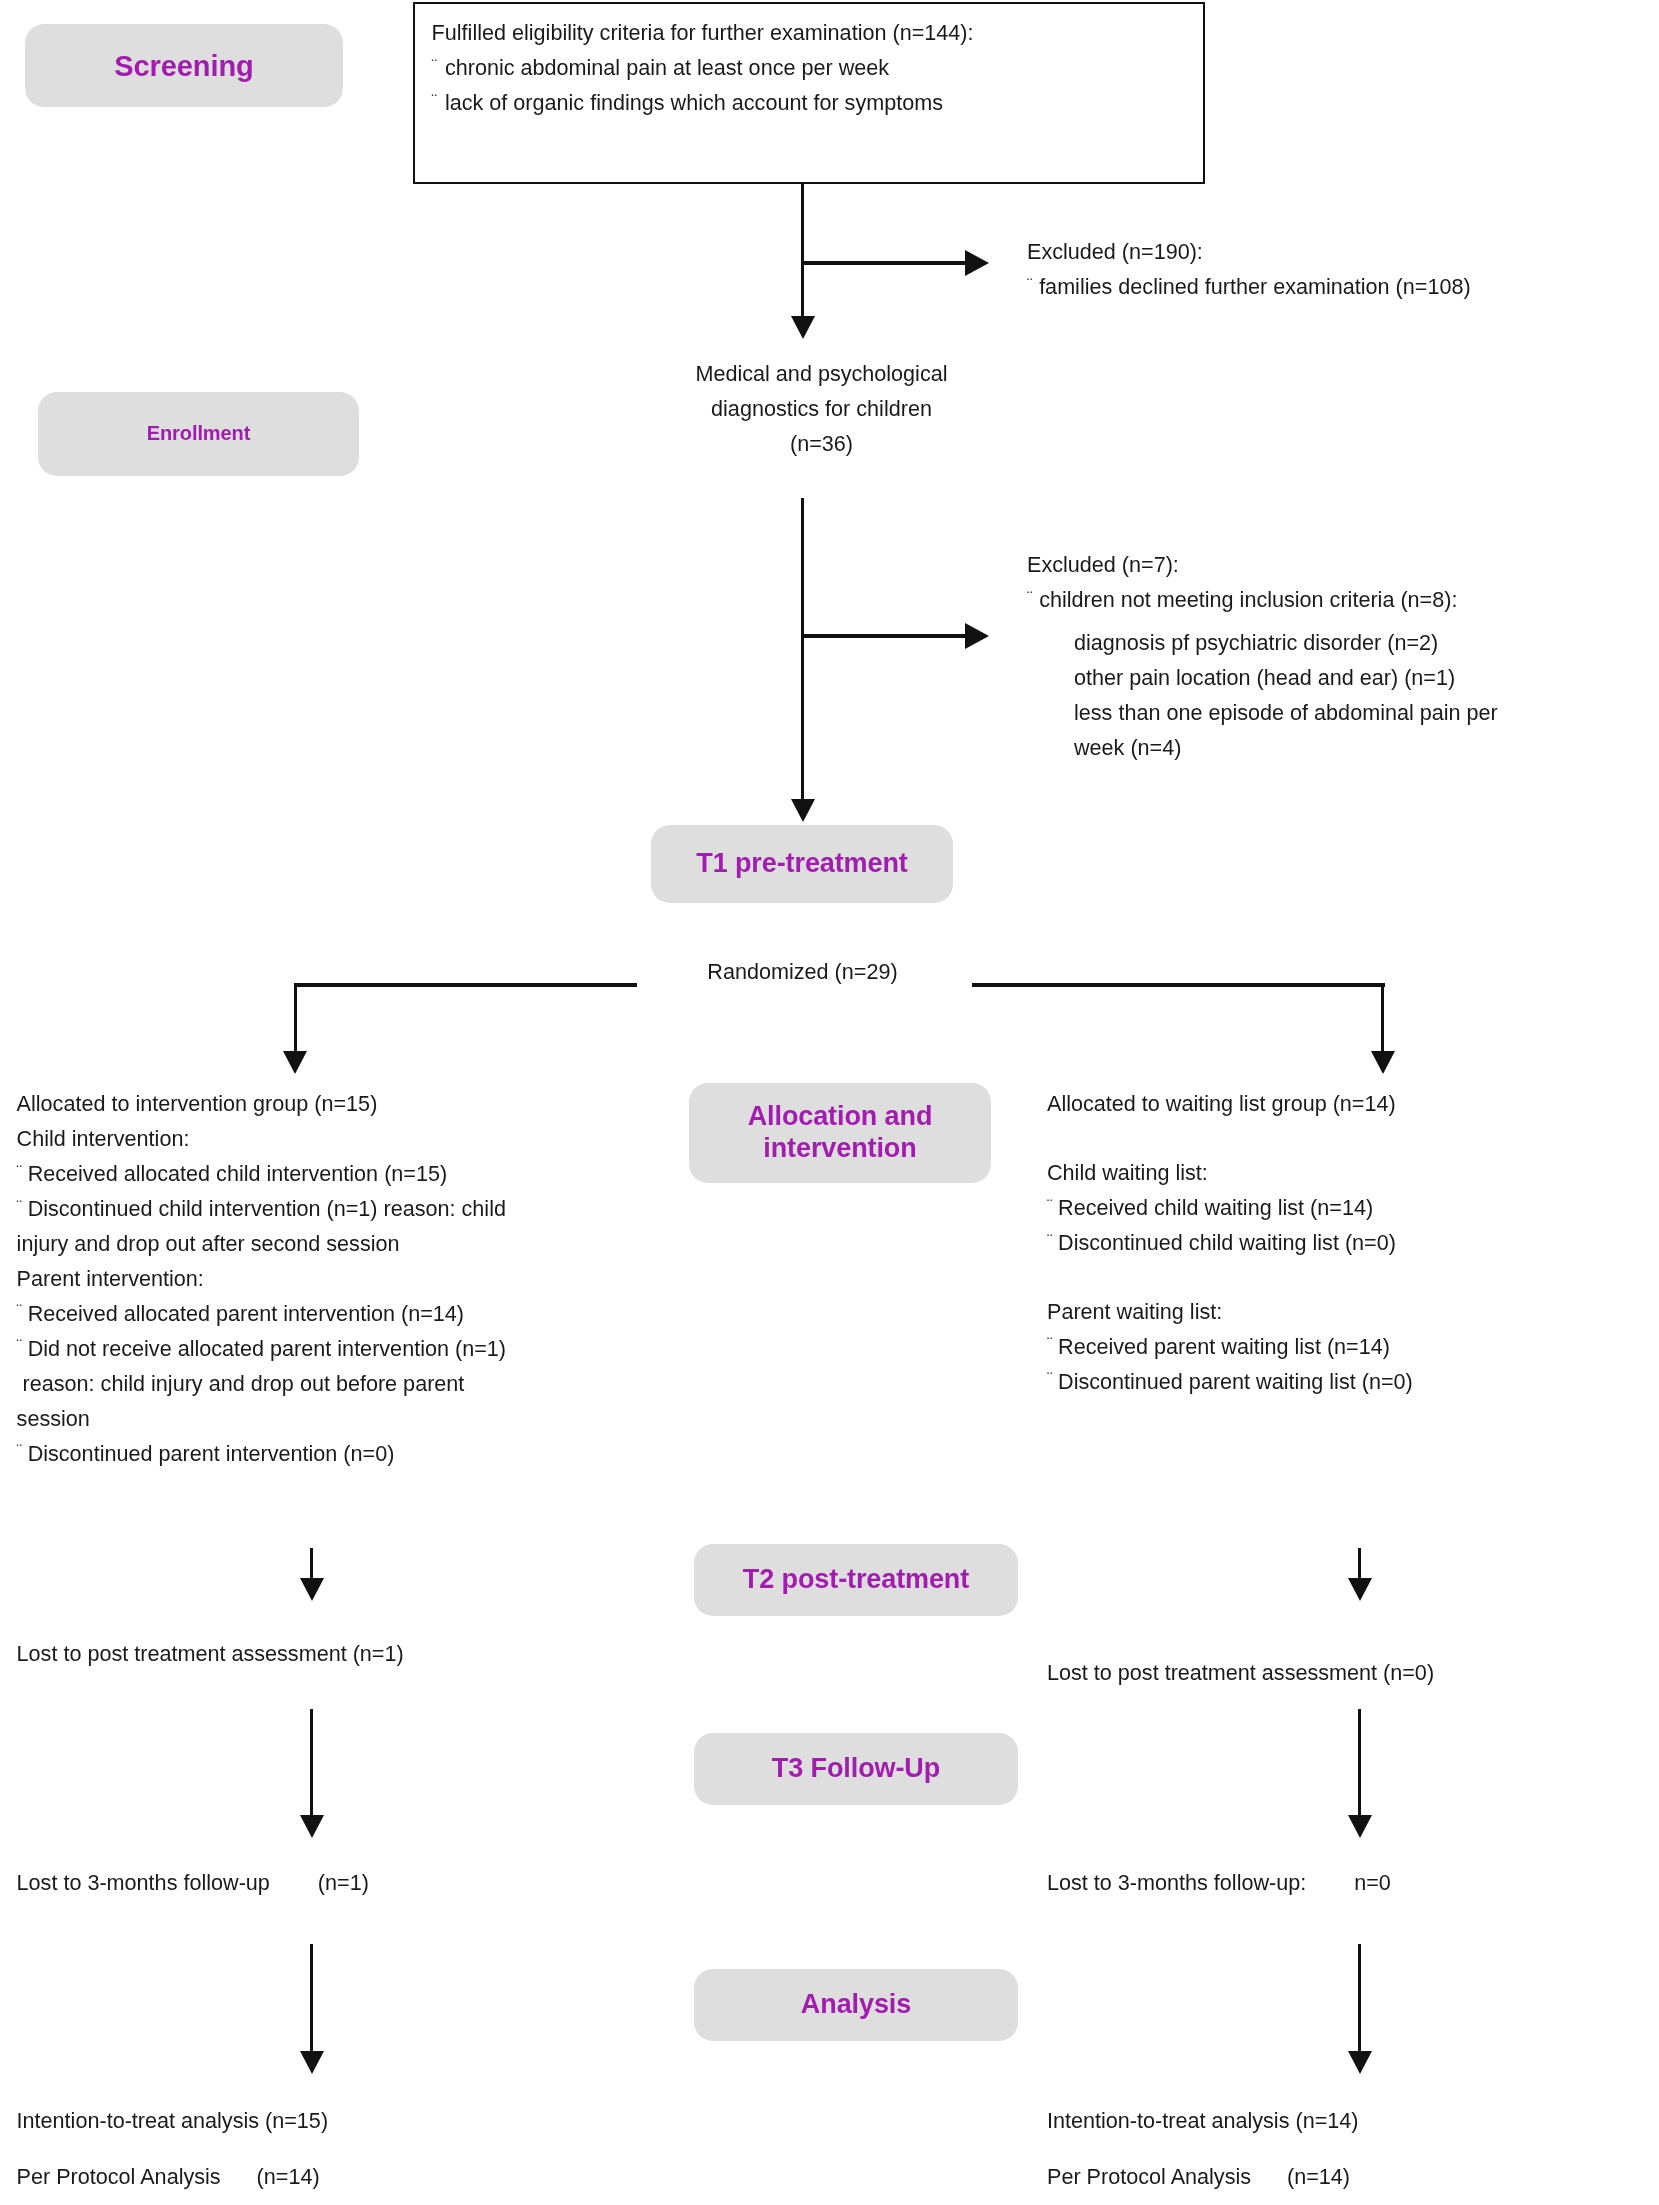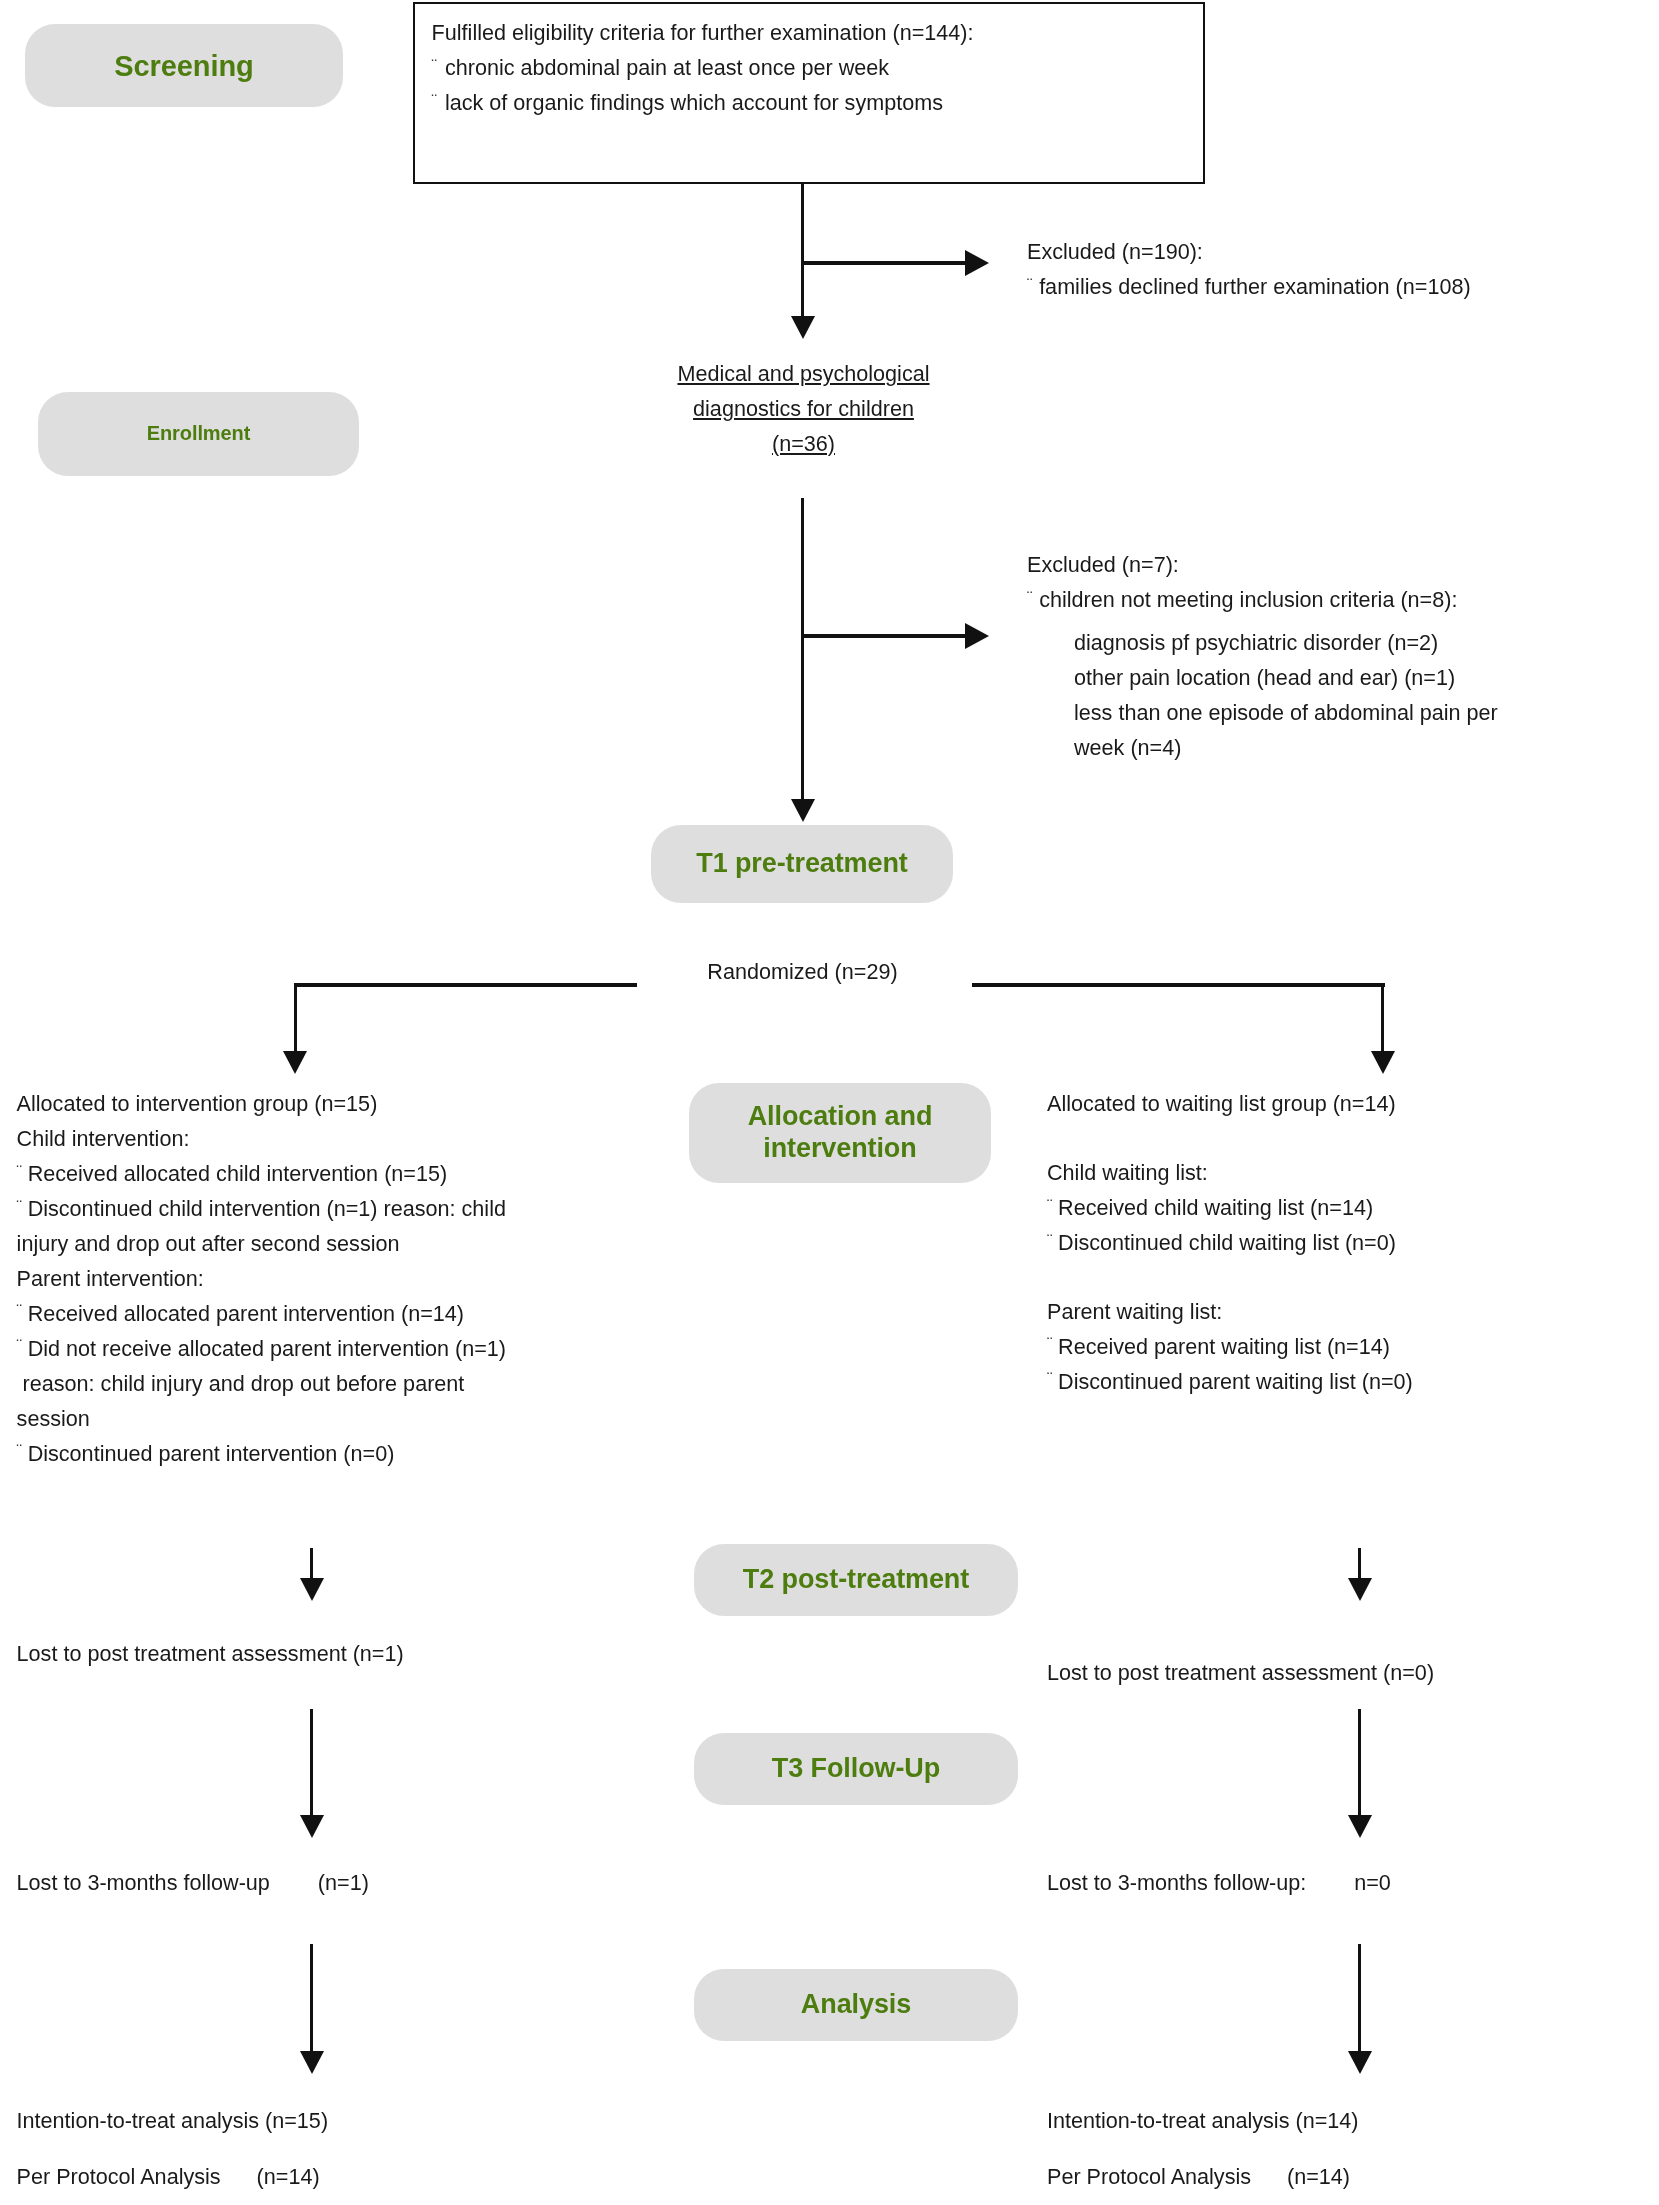--- a/index.html
+++ b/index.html
@@ -7,22 +7,22 @@
   #canvas{
     position:relative;
     width:1660px;height:2205px;
     background:#ffffff;
     overflow:hidden;
   }
   .abs{position:absolute;}
   
   .stage{
     background:#dedede;
-    border-radius:30px;
-    color:#4d7c0f;
+    border-radius:19px;
+    color:#a21caf;
     font-weight:bold;
     display:flex;align-items:center;justify-content:center;
     text-align:center;
     line-height:1.18;
     letter-spacing:-0.1px;
   }
   
   .txt{
     color:#1a1a1a;
     font-size:21.6px;
@@ -88,21 +88,21 @@
     <div style="display:flex;align-items:flex-start;">
       <span class="bullet" style="margin-right:6.6px;margin-top:6.6px;">¨</span>
       <span class="txt">families declined further examination (n=108)</span>
     </div>
   </div>
 
   <div class="abs stage" style="left:38px;top:392px;width:321px;height:84px;font-size:20px;">
     <span>Enrollment</span>
   </div>
 
-  <div class="abs txt center" style="left:593px;top:357px;width:421px;text-decoration:underline;">Medical and psychological
+  <div class="abs txt center" style="left:611px;top:357px;width:421px;">Medical and psychological
 diagnostics for children
 (n=36)</div>
 
   <div class="abs vline" style="left:801px;top:498px;height:310px;"></div>
   <div class="abs arrow-down" style="left:791px;top:799px;"></div>
 
   <div class="abs hline" style="left:803px;top:634px;width:166px;"></div>
   <div class="abs arrow-right" style="left:965px;top:623px;"></div>
 
   <div class="abs" style="left:1027px;top:548px;width:626px;">

